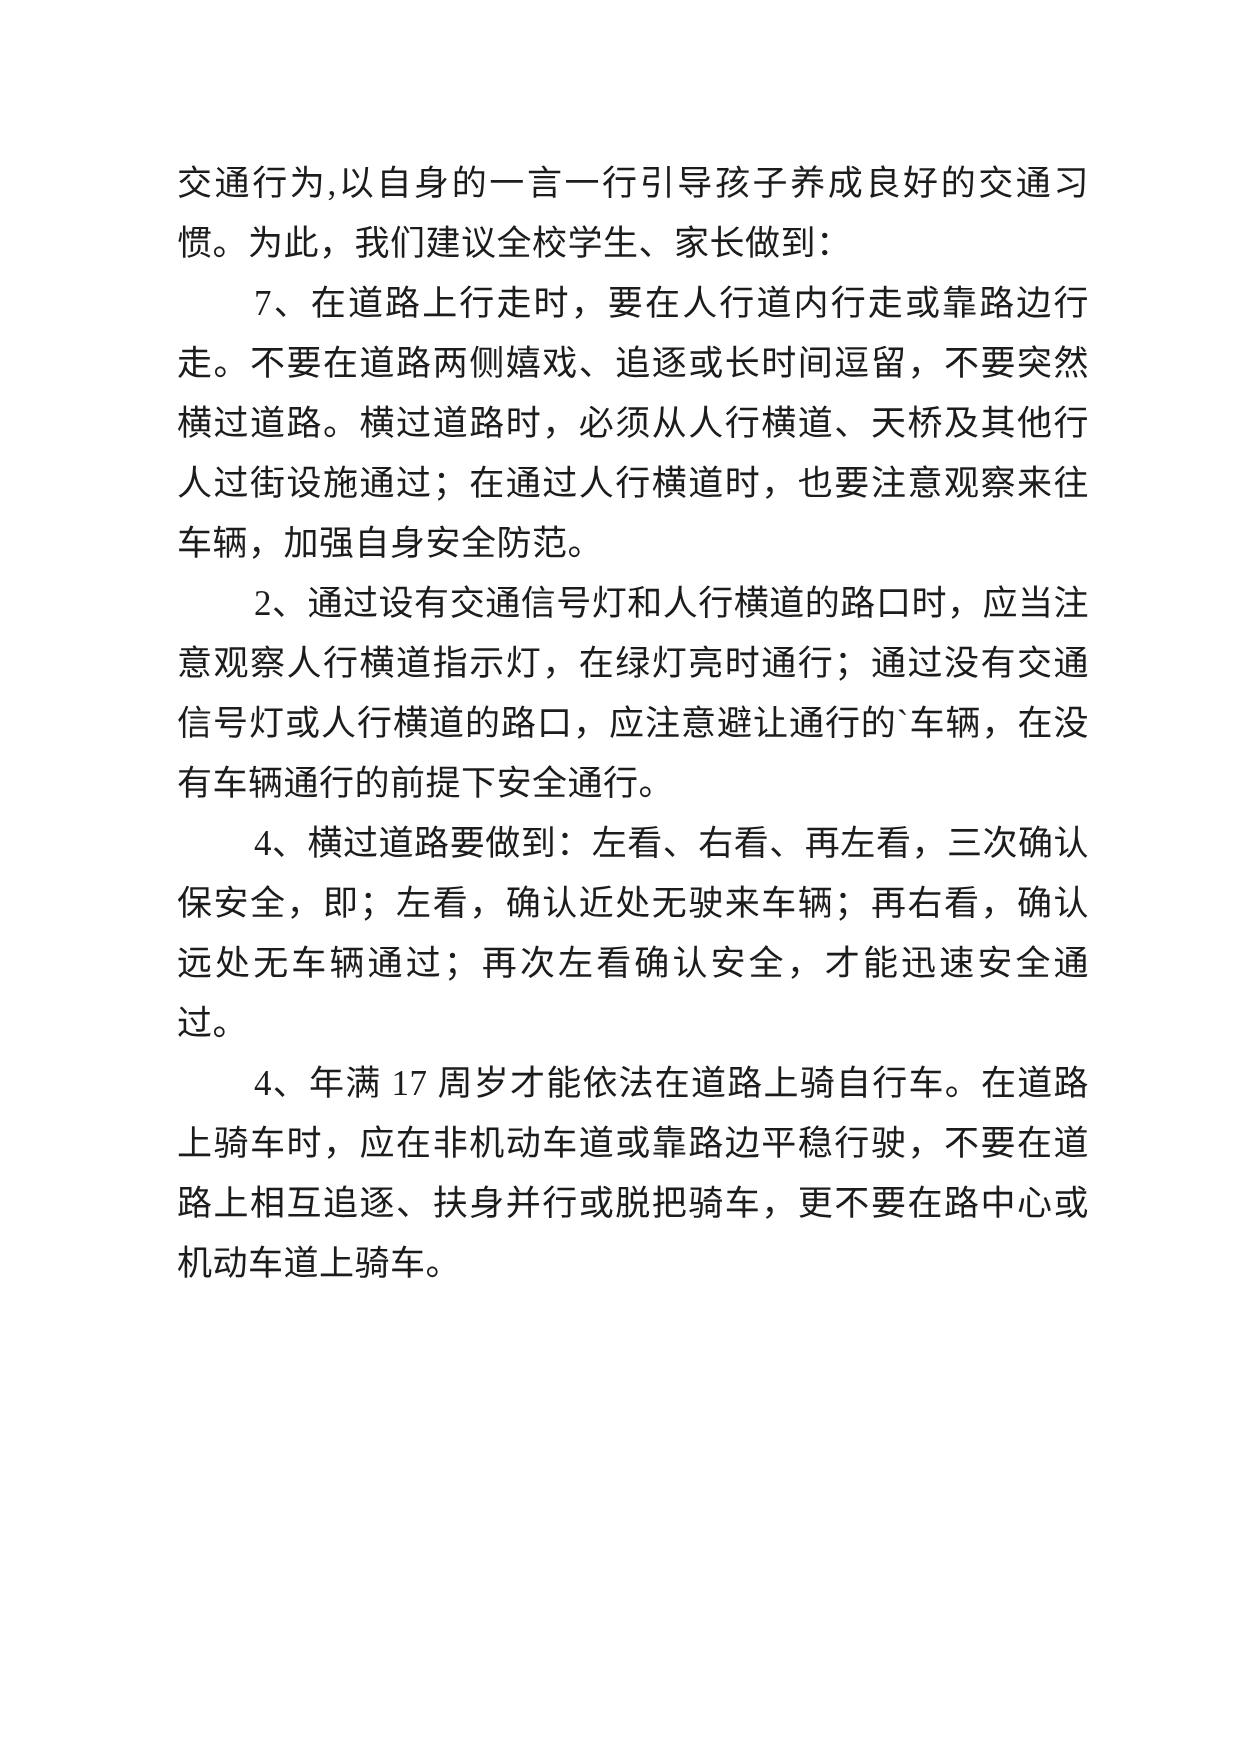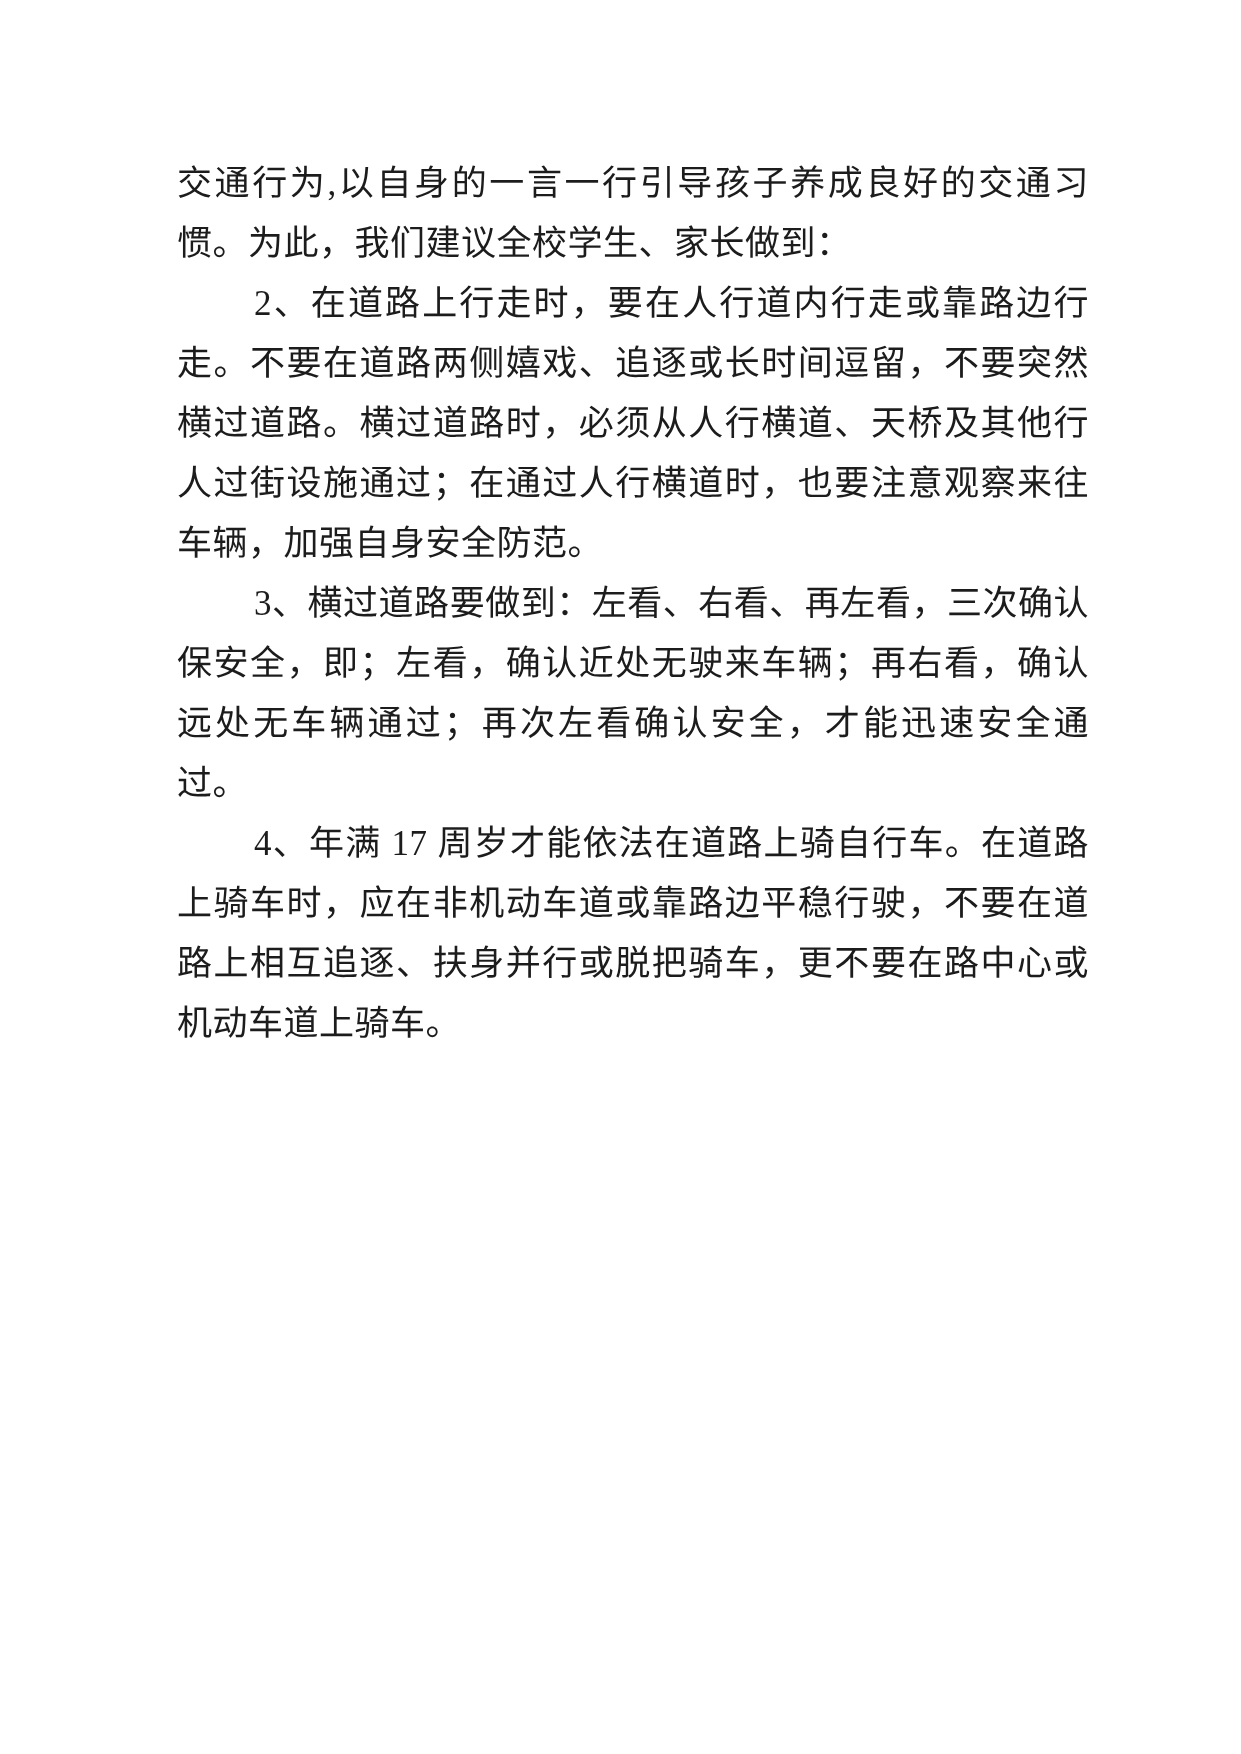--- a/index.html
+++ b/index.html
@@ -31,16 +31,17 @@
   }
   .para.indent {
     text-indent: 2.2em;
   }
 </style>
 </head>
 <body>
 
 <div class="page">
   <p class="para">交通行为,以自身的一言一行引导孩子养成良好的交通习惯。为此，我们建议全校学生、家长做到：</p>
-  <p class="para indent">2、在道路上行走时，要在人行道内行走或靠路边行走。不要在道路两侧嬉戏、追逐或长时间逗留，不要突然横过道路。横过道路时，必须从人行横道、天桥及其他行人过街设施通过；在通过人行横道时，也要注意观察来往车辆，加强自身安全防范。</p>
-  <p class="para indent">3、横过道路要做到：左看、右看、再左看，三次确认保安全，即；左看，确认近处无驶来车辆；再右看，确认远处无车辆通过；再次左看确认安全，才能迅速安全通过。</p>
+  <p class="para indent">7、在道路上行走时，要在人行道内行走或靠路边行走。不要在道路两侧嬉戏、追逐或长时间逗留，不要突然横过道路。横过道路时，必须从人行横道、天桥及其他行人过街设施通过；在通过人行横道时，也要注意观察来往车辆，加强自身安全防范。</p>
+  <p class="para indent">2、通过设有交通信号灯和人行横道的路口时，应当注意观察人行横道指示灯，在绿灯亮时通行；通过没有交通信号灯或人行横道的路口，应注意避让通行的`车辆，在没有车辆通行的前提下安全通行。</p>
+  <p class="para indent">4、横过道路要做到：左看、右看、再左看，三次确认保安全，即；左看，确认近处无驶来车辆；再右看，确认远处无车辆通过；再次左看确认安全，才能迅速安全通过。</p>
   <p class="para indent">4、年满 17 周岁才能依法在道路上骑自行车。在道路上骑车时，应在非机动车道或靠路边平稳行驶，不要在道路上相互追逐、扶身并行或脱把骑车，更不要在路中心或机动车道上骑车。</p>
 </div>
 
 </body></html>

